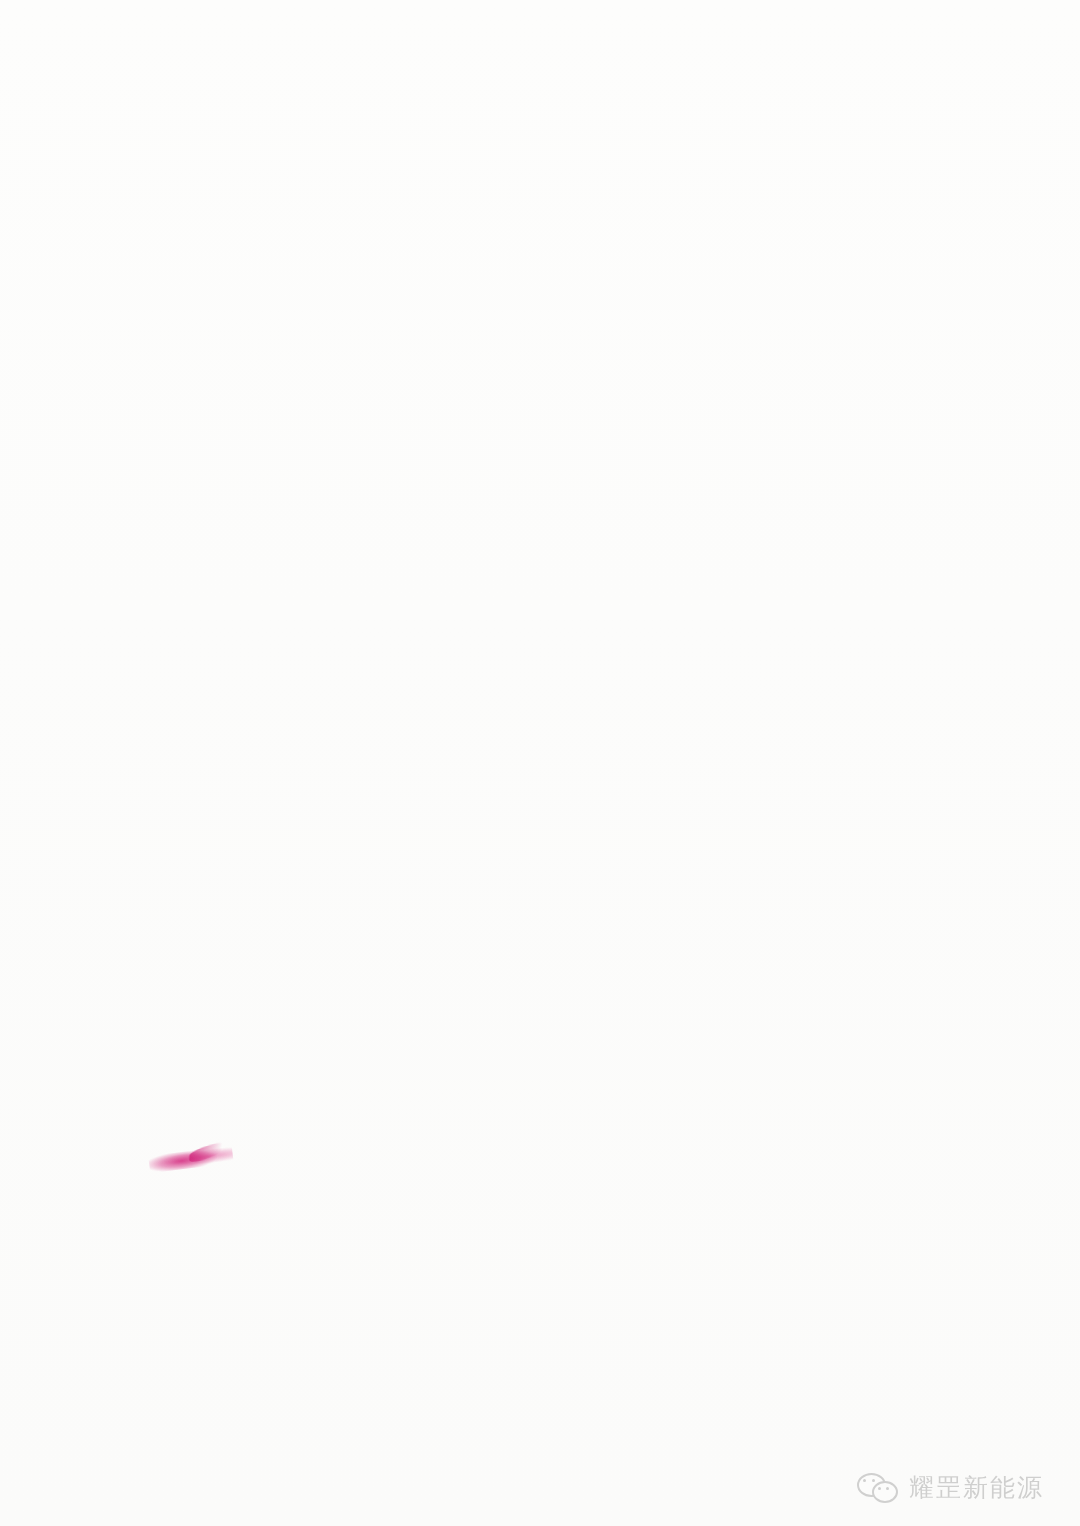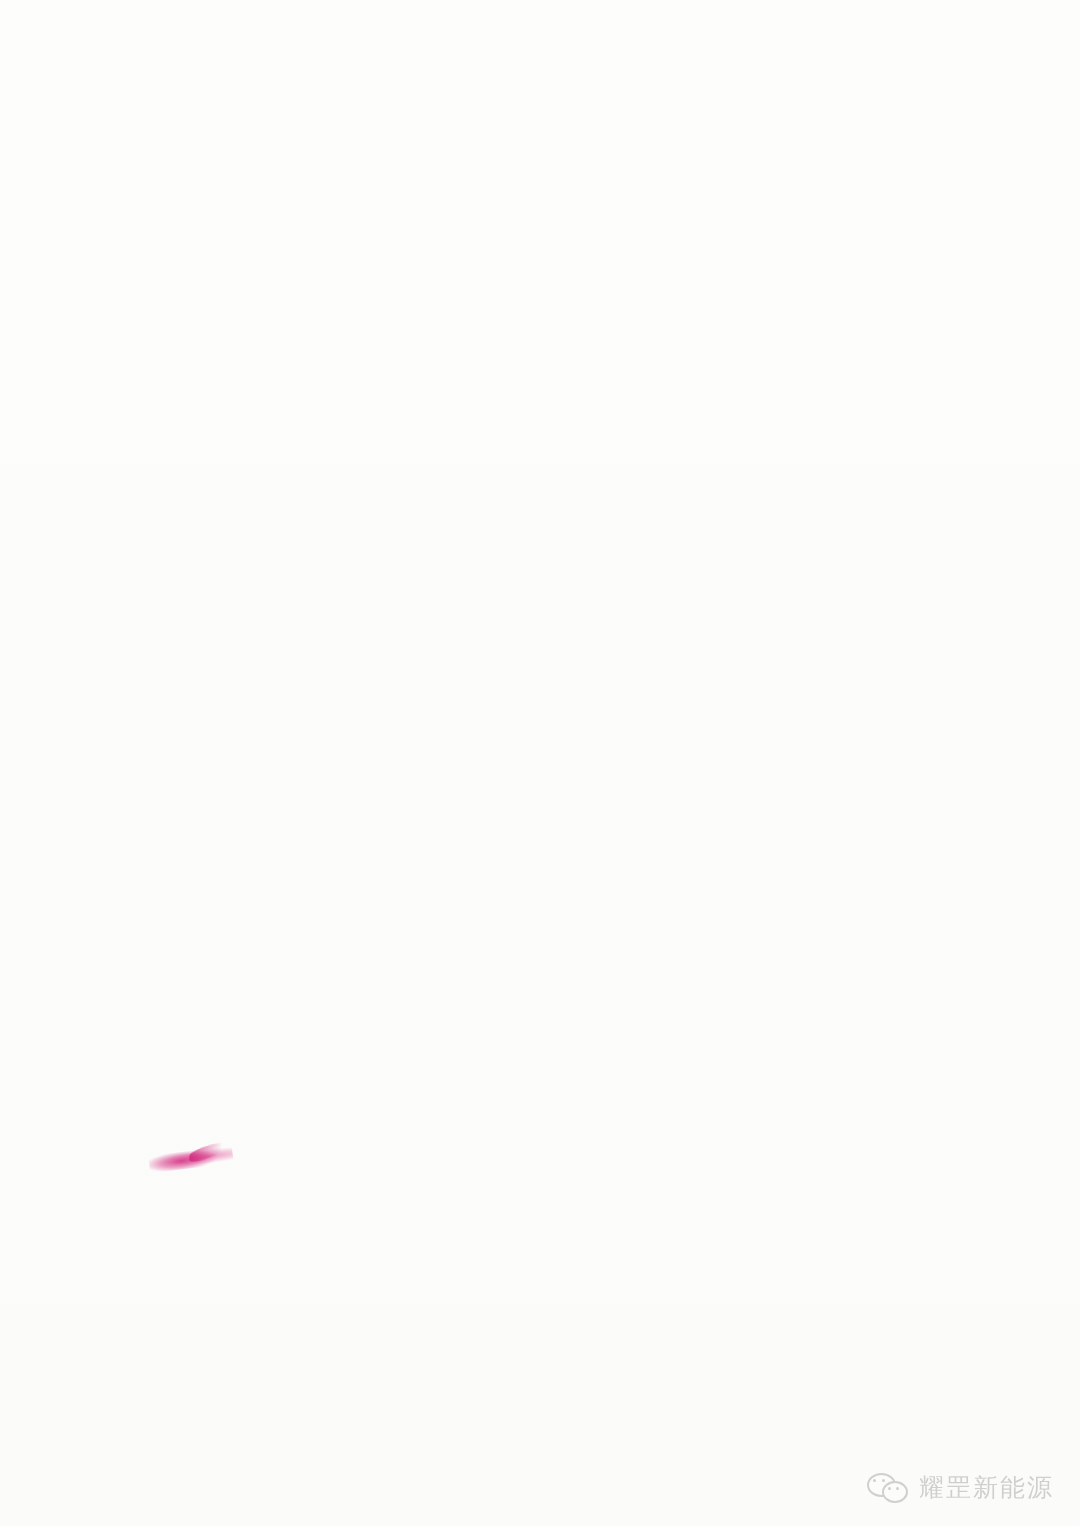--- a/index.html
+++ b/index.html
@@ -119,21 +119,21 @@
     width: 40px;
     height: 12px;
     background: linear-gradient(100deg, rgba(209,30,120,0.75), rgba(209,30,120,0.0) 85%);
     transform: rotate(-12deg) skewX(-18deg);
     border-radius: 40% 60% 55% 45%;
   }
 
   
   .footer-brand {
     position: absolute;
-    right: 26px;
+    right: 36px;
     bottom: 22px;
     display: flex;
     align-items: center;
     gap: 10px;
     opacity: 0.30;
   }
   .footer-brand .wechat-icon {
     width: 42px;
     height: 32px;
     position: relative;

